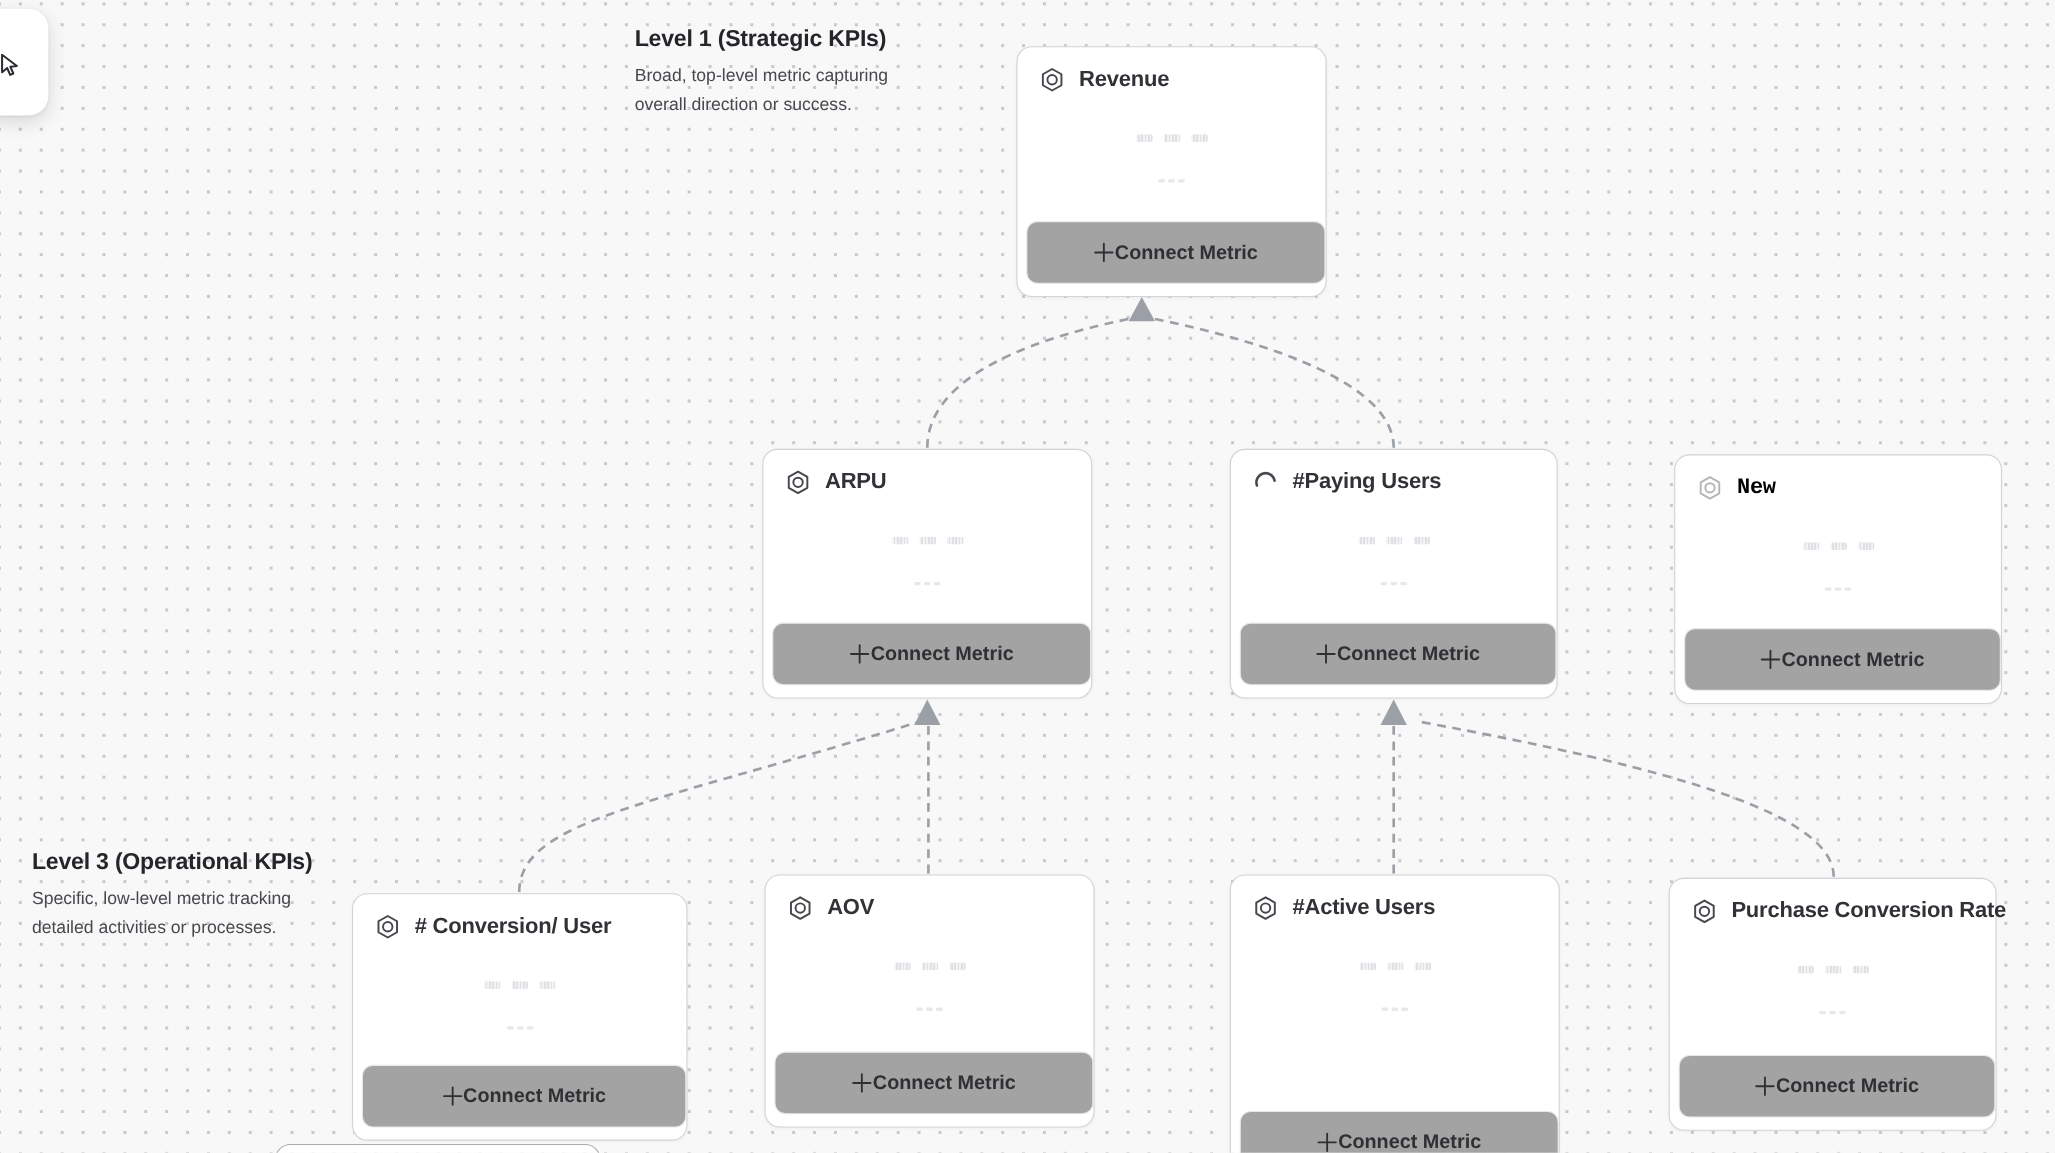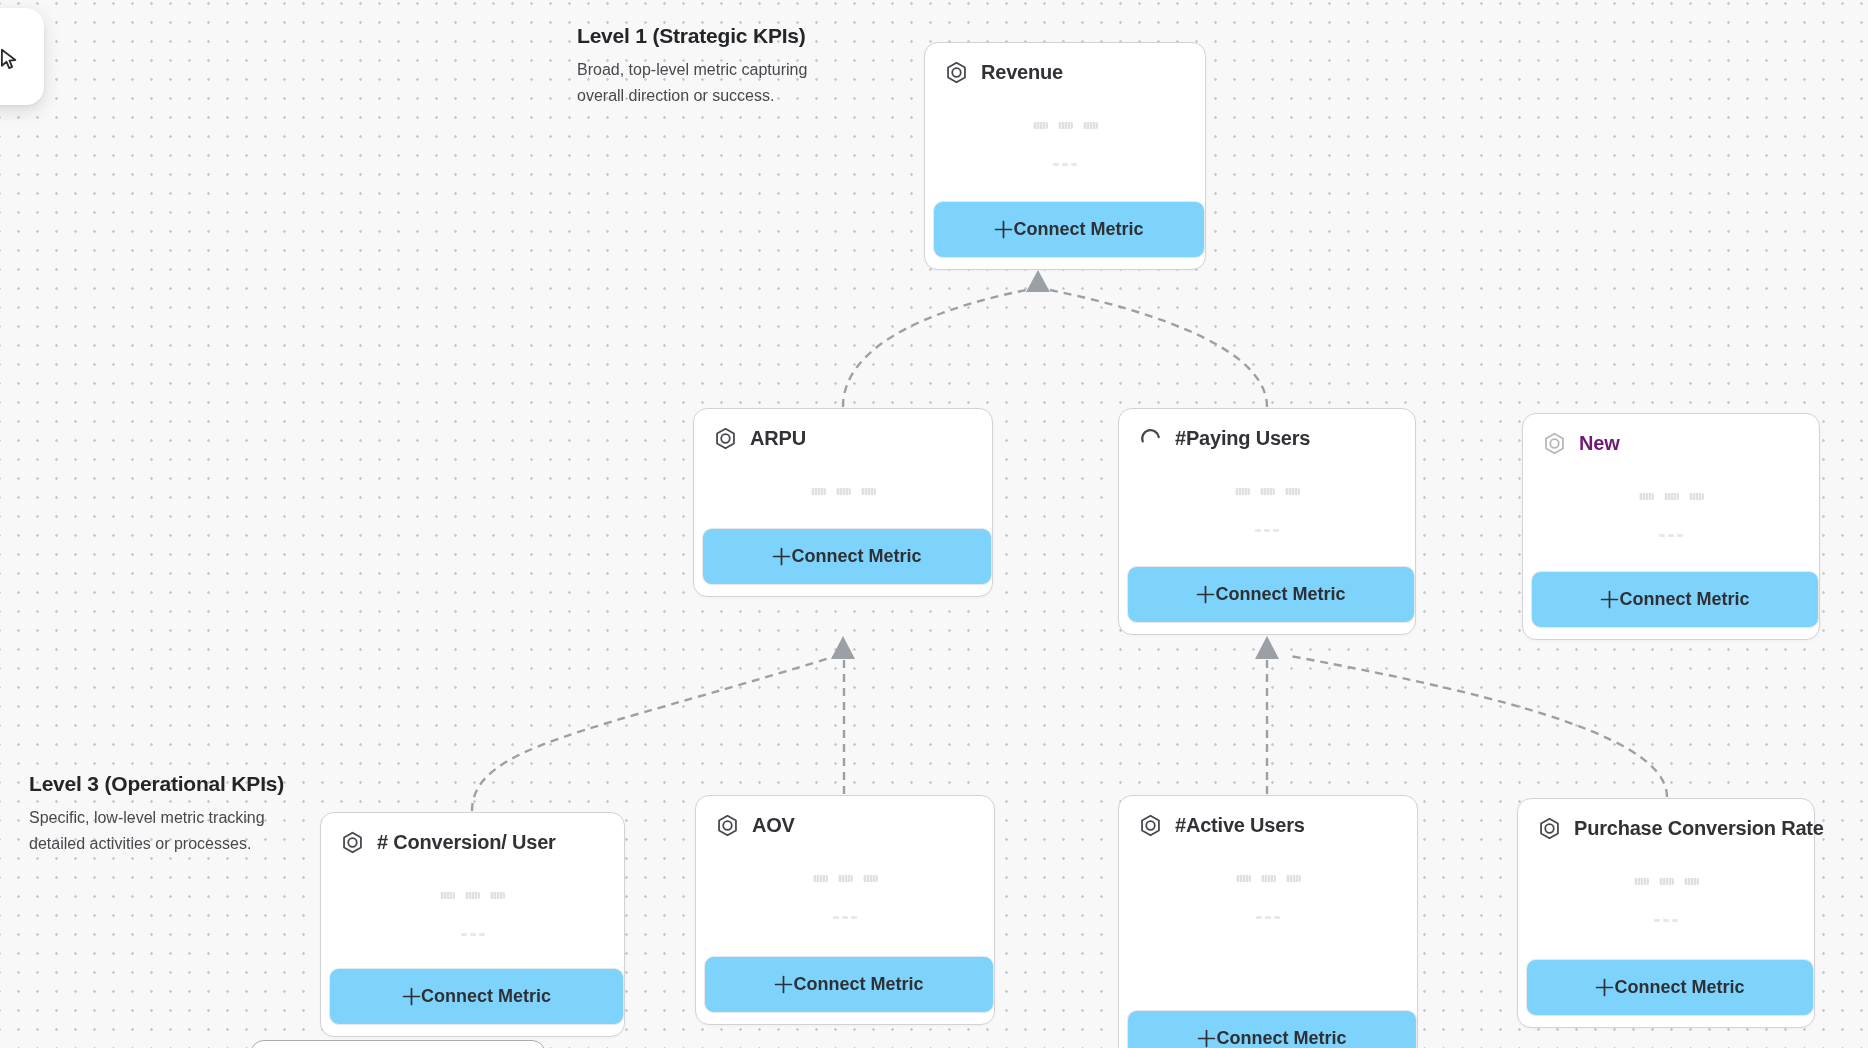--- a/index.html
+++ b/index.html
@@ -26,34 +26,34 @@
   
   .card{
     position:absolute;background:#fff;
     border:1.3px solid #d2d3d6;border-radius:14px;
     box-shadow:0 1px 3px rgba(0,0,0,.035);
     box-sizing:border-box;
   }
   .card-header{position:absolute;left:18px;top:16px;display:flex;align-items:center;gap:12px;}
   .card-icon{width:26px;height:26px;display:flex;align-items:center;justify-content:center;color:#46484d;}
   .card-title{font-size:20px;font-weight:600;color:#303236;letter-spacing:-.2px;white-space:nowrap;}
-  .card.muted .card-title{color:#701a75;}
+  .card.muted .card-title{color:#000000;font-family:Liberation Mono, monospace;}
   .card.muted .card-icon{color:#b4b6ba;}
 
   .sk-row1{position:absolute;left:0;right:0;top:79px;display:flex;justify-content:center;gap:10px;}
   .sk-row1 span{
     width:15px;height:7px;border-radius:2px;background:#dfe0e3;
     background-image:repeating-linear-gradient(90deg,rgba(255,255,255,.6) 0 1.5px,transparent 1.5px 3px);
   }
   .sk-row2{position:absolute;left:0;right:0;top:120px;display:flex;justify-content:center;gap:3px;}
   .sk-row2 span{width:6px;height:3px;border-radius:1px;background:#e7e8ea;}
 
   .connect-btn{
     position:absolute;left:8px;right:0;bottom:11px;height:57px;
-    background:#7dd3fc;border:1.3px solid #e7e8ea;border-radius:10px;
+    background:#a3a3a3;border:1.3px solid #e7e8ea;border-radius:10px;
     display:flex;align-items:center;justify-content:center;
     font-family:inherit;font-size:18px;font-weight:600;color:#2e3033;cursor:pointer;
   }
   .plus-icon{display:flex;align-items:center;}
 
   
   .partial-card{
     position:absolute;background:#fff;border:1.5px solid #aaabb0;border-radius:14px;
     box-sizing:border-box;
   }
@@ -131,21 +131,21 @@
      <button class="connect-btn">
        <span class="plus-icon">
             <svg width="19" height="19" viewBox="0 0 18 18" stroke="#2e3033" stroke-width="1.6" stroke-linecap="round">
               <line x1="9" y1="1.5" x2="9" y2="16.5"></line>
               <line x1="1.5" y1="9" x2="16.5" y2="9"></line>
             </svg>
           </span>
        <span>Connect Metric</span>
      </button>
       </div>
-      <div class="card" style="left: 693px; top: 408px; width: 300px; height: 189px;">
+      <div class="card" style="left: 693px; top: 408px; width: 300px; height: 227px;">
         <div class="card-header">
        <span class="card-icon">
             <svg width="25" height="25" viewBox="0 0 24 24" fill="none" stroke="currentColor" stroke-width="1.7" stroke-linejoin="round">
               <path d="M12 2.6 L20.1 7.2 V16.8 L12 21.4 L3.9 16.8 V7.2 Z"></path>
               <circle cx="12" cy="12" r="4.1"></circle>
             </svg>
           </span>
        <span class="card-title">ARPU</span>
      </div>
      <div class="sk-row1">

